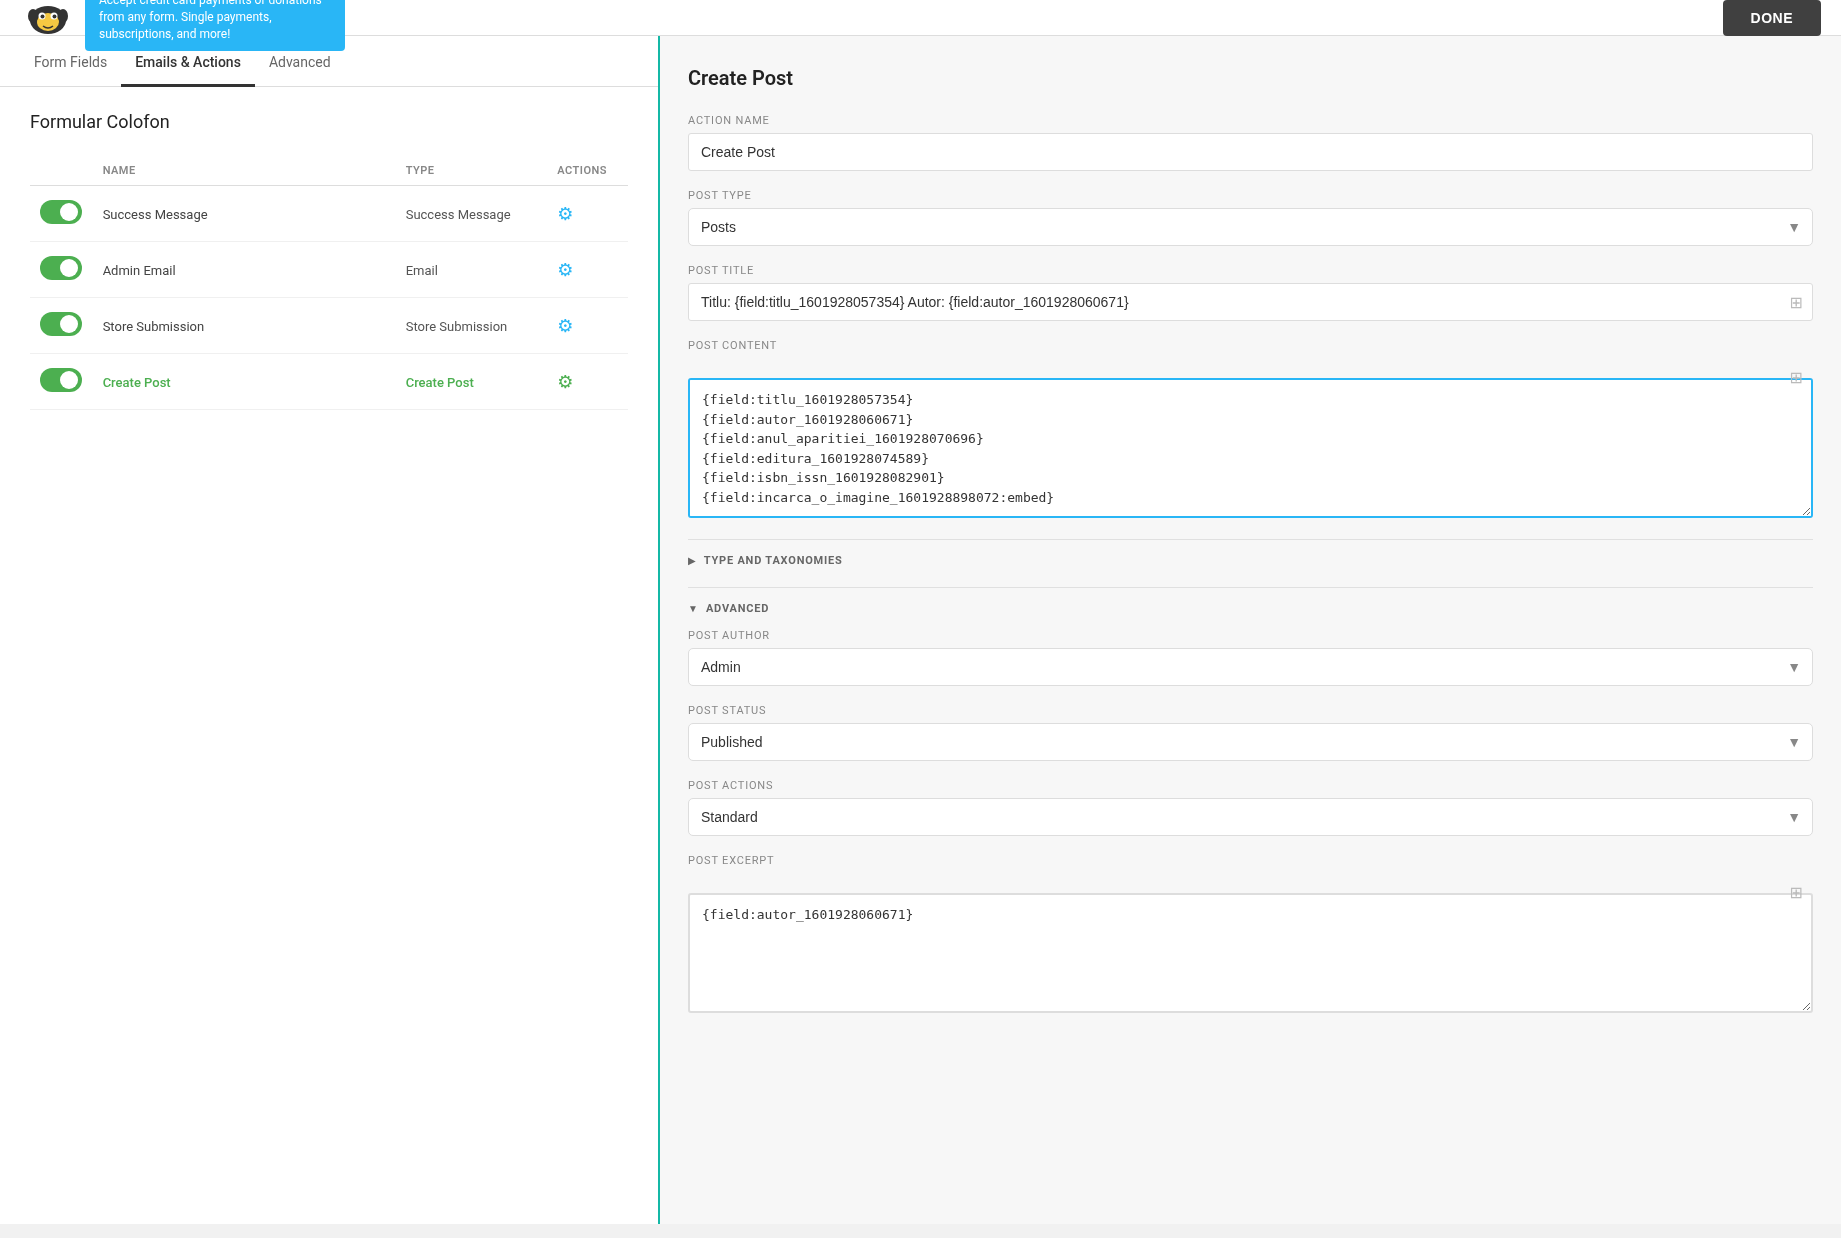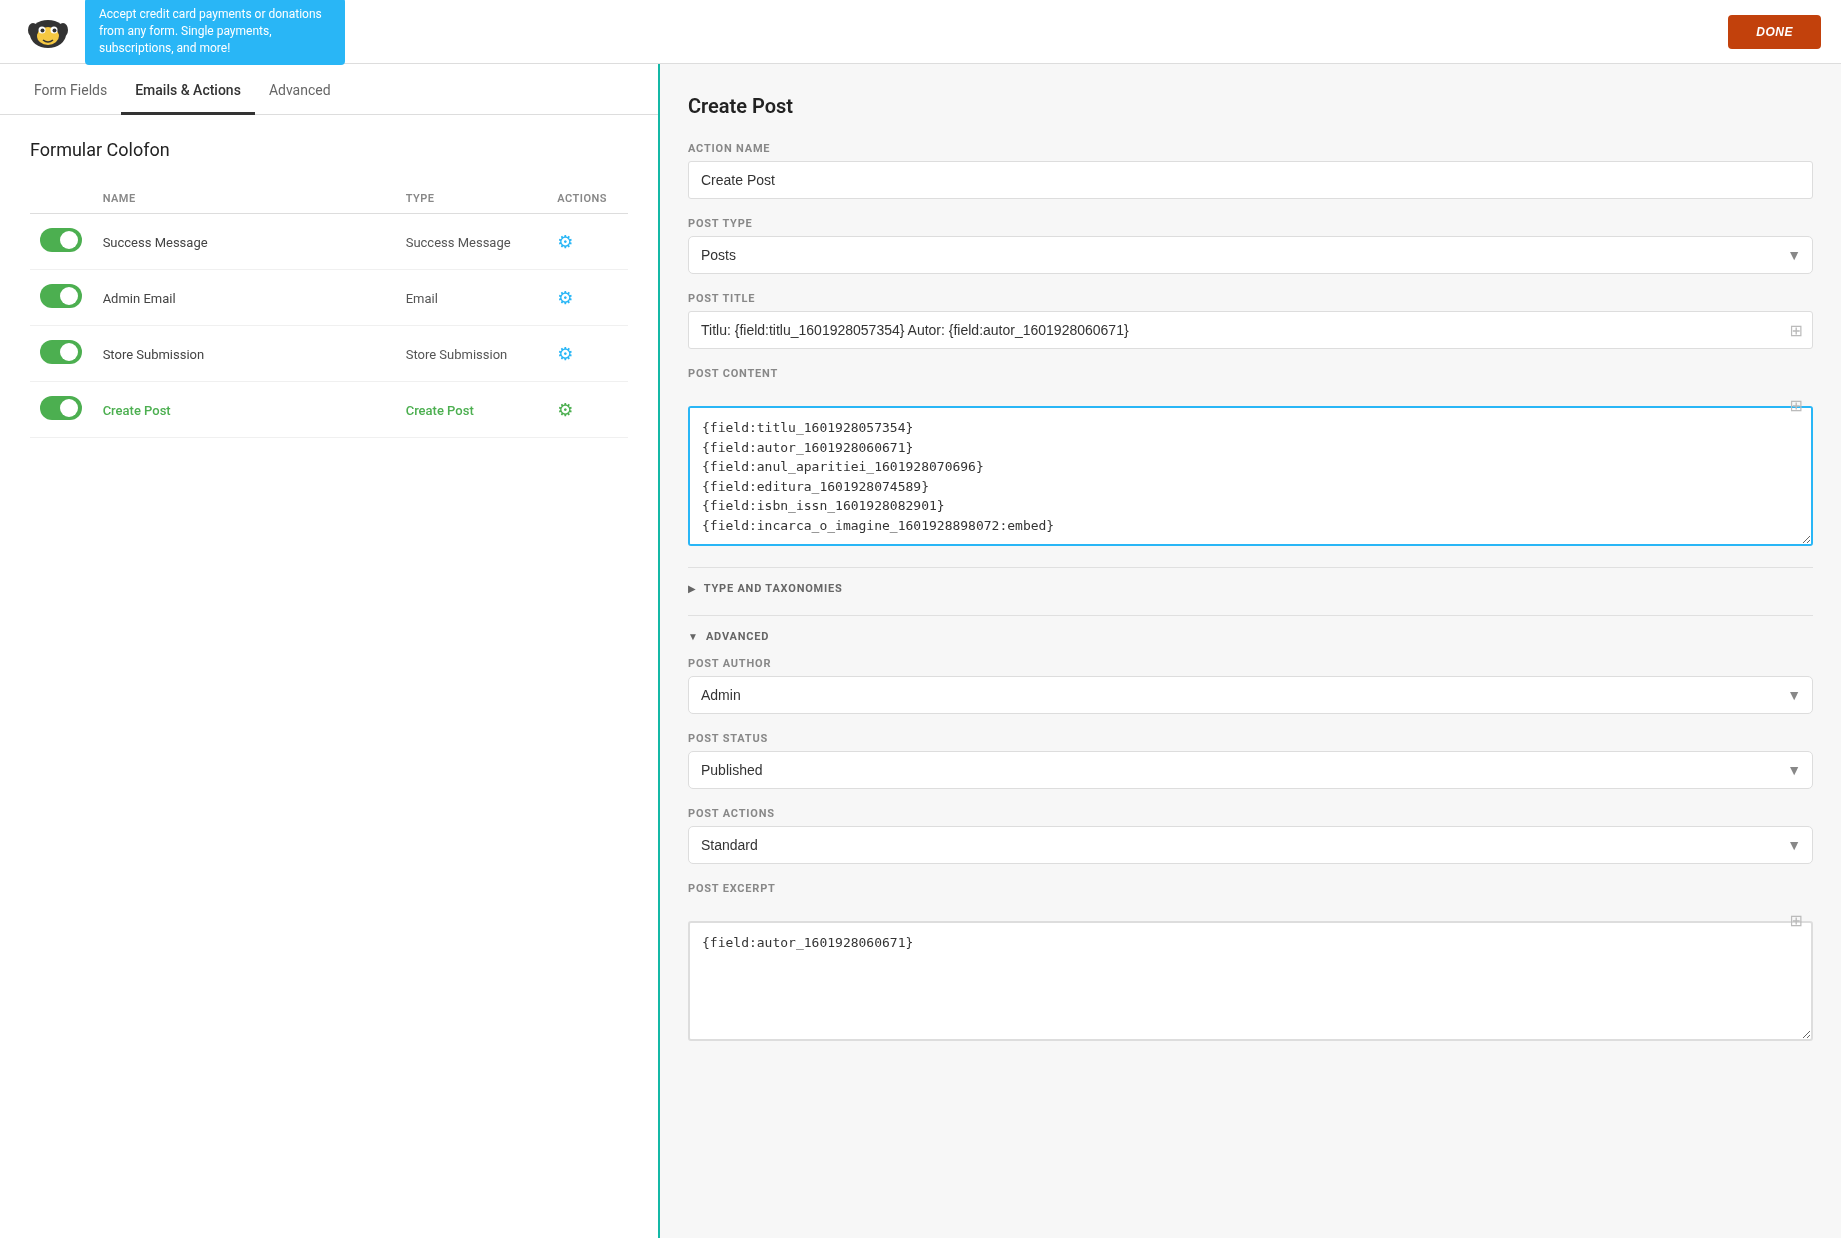--- a/index.html
+++ b/index.html
@@ -4,21 +4,21 @@
   <style>
     * { box-sizing: border-box; margin: 0; padding: 0; }
     body { font-family: -apple-system, BlinkMacSystemFont, 'Segoe UI', Roboto, sans-serif; background: #f1f1f1; font-size: 14px; color: #333; }
 
     
     .top-bar {
       background: #fff;
       display: flex;
       align-items: center;
       padding: 0 20px;
-      height: 64px;
+      height: 36px;
       border-bottom: 1px solid #ddd;
       position: relative;
     }
     .logo {
       width: 55px;
       height: 40px;
       display: flex;
       align-items: center;
       justify-content: center;
     }
@@ -28,30 +28,29 @@
       color: #fff;
       font-size: 12px;
       padding: 8px 14px;
       border-radius: 4px;
       margin-left: 10px;
       max-width: 260px;
       line-height: 1.4;
     }
     .done-btn {
       margin-left: auto;
-      background: #c2410c;
+      background: #404040;
       color: #fff;
       border: none;
       padding: 10px 28px;
-      font-size: 12px;
+      font-size: 14px;
       font-weight: 600;
       border-radius: 4px;
       cursor: pointer;
       letter-spacing: 0.5px;
-      font-style: italic;
     }
 
     
     .main-layout {
       display: flex;
       height: calc(100vh - 50px);
     }
 
     
     .left-panel {
@@ -175,21 +174,21 @@
       font-weight: 600;
       color: #222;
       margin-bottom: 24px;
     }
 
     .field-group {
       margin-bottom: 18px;
     }
     .field-label {
       font-size: 11px;
-      font-weight: 700;
+      font-weight: 400;
       color: #888;
       letter-spacing: 0.8px;
       margin-bottom: 6px;
       display: block;
     }
     .field-input {
       width: 100%;
       padding: 10px 12px;
       border: 1px solid #ddd;
       border-radius: 3px;

